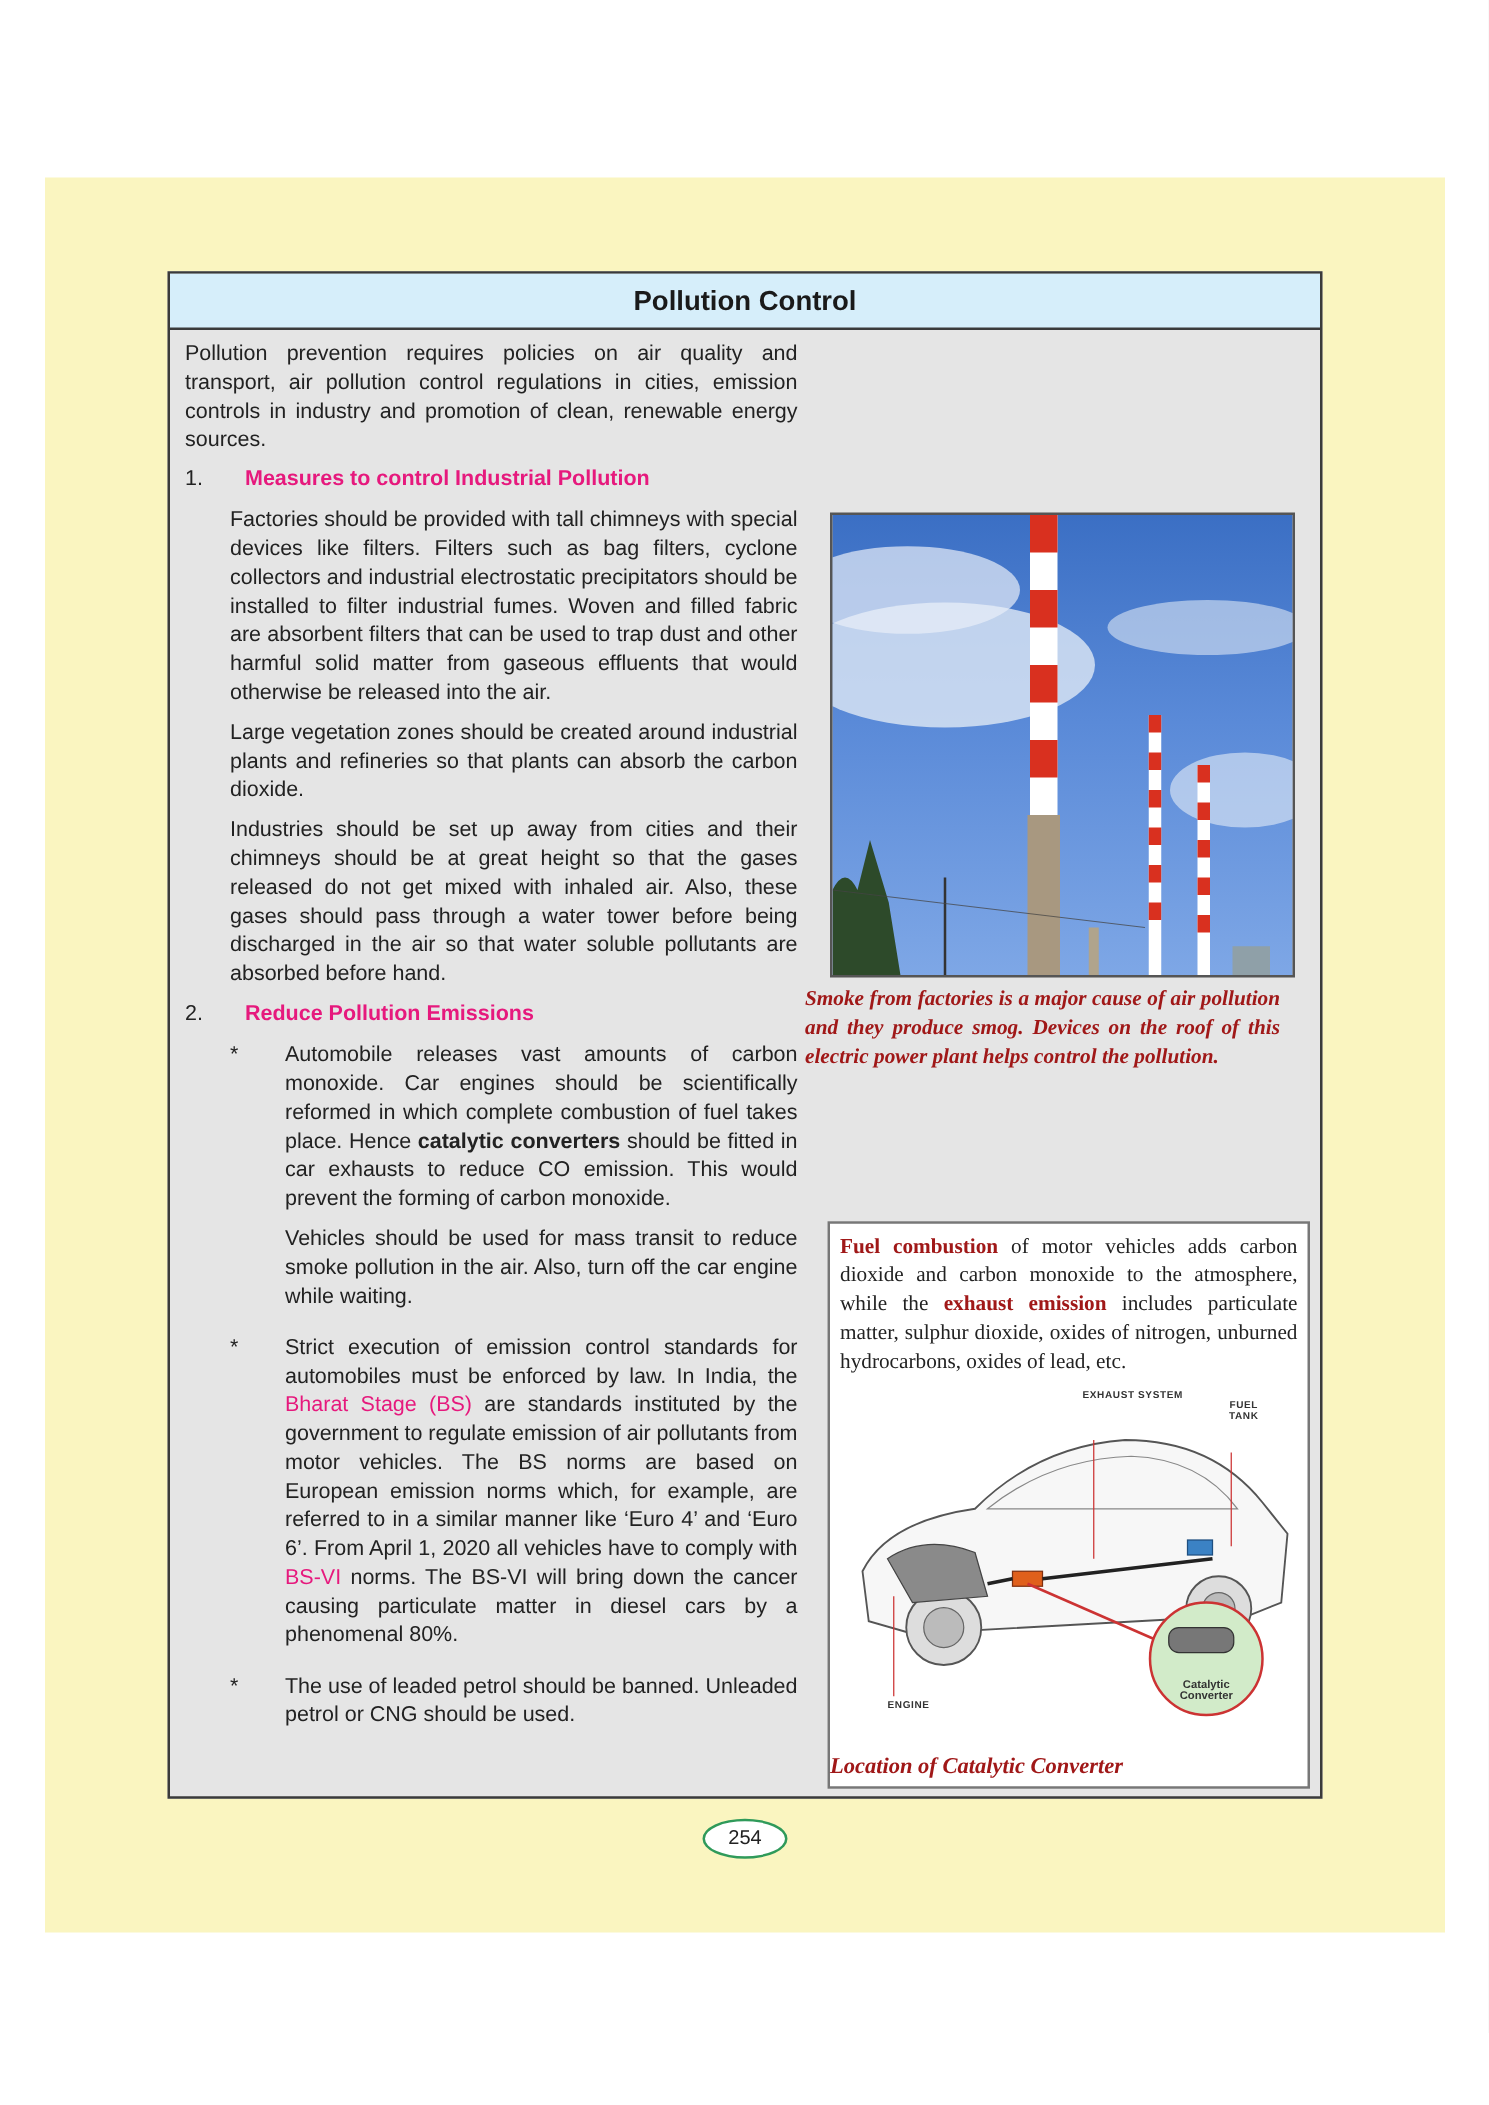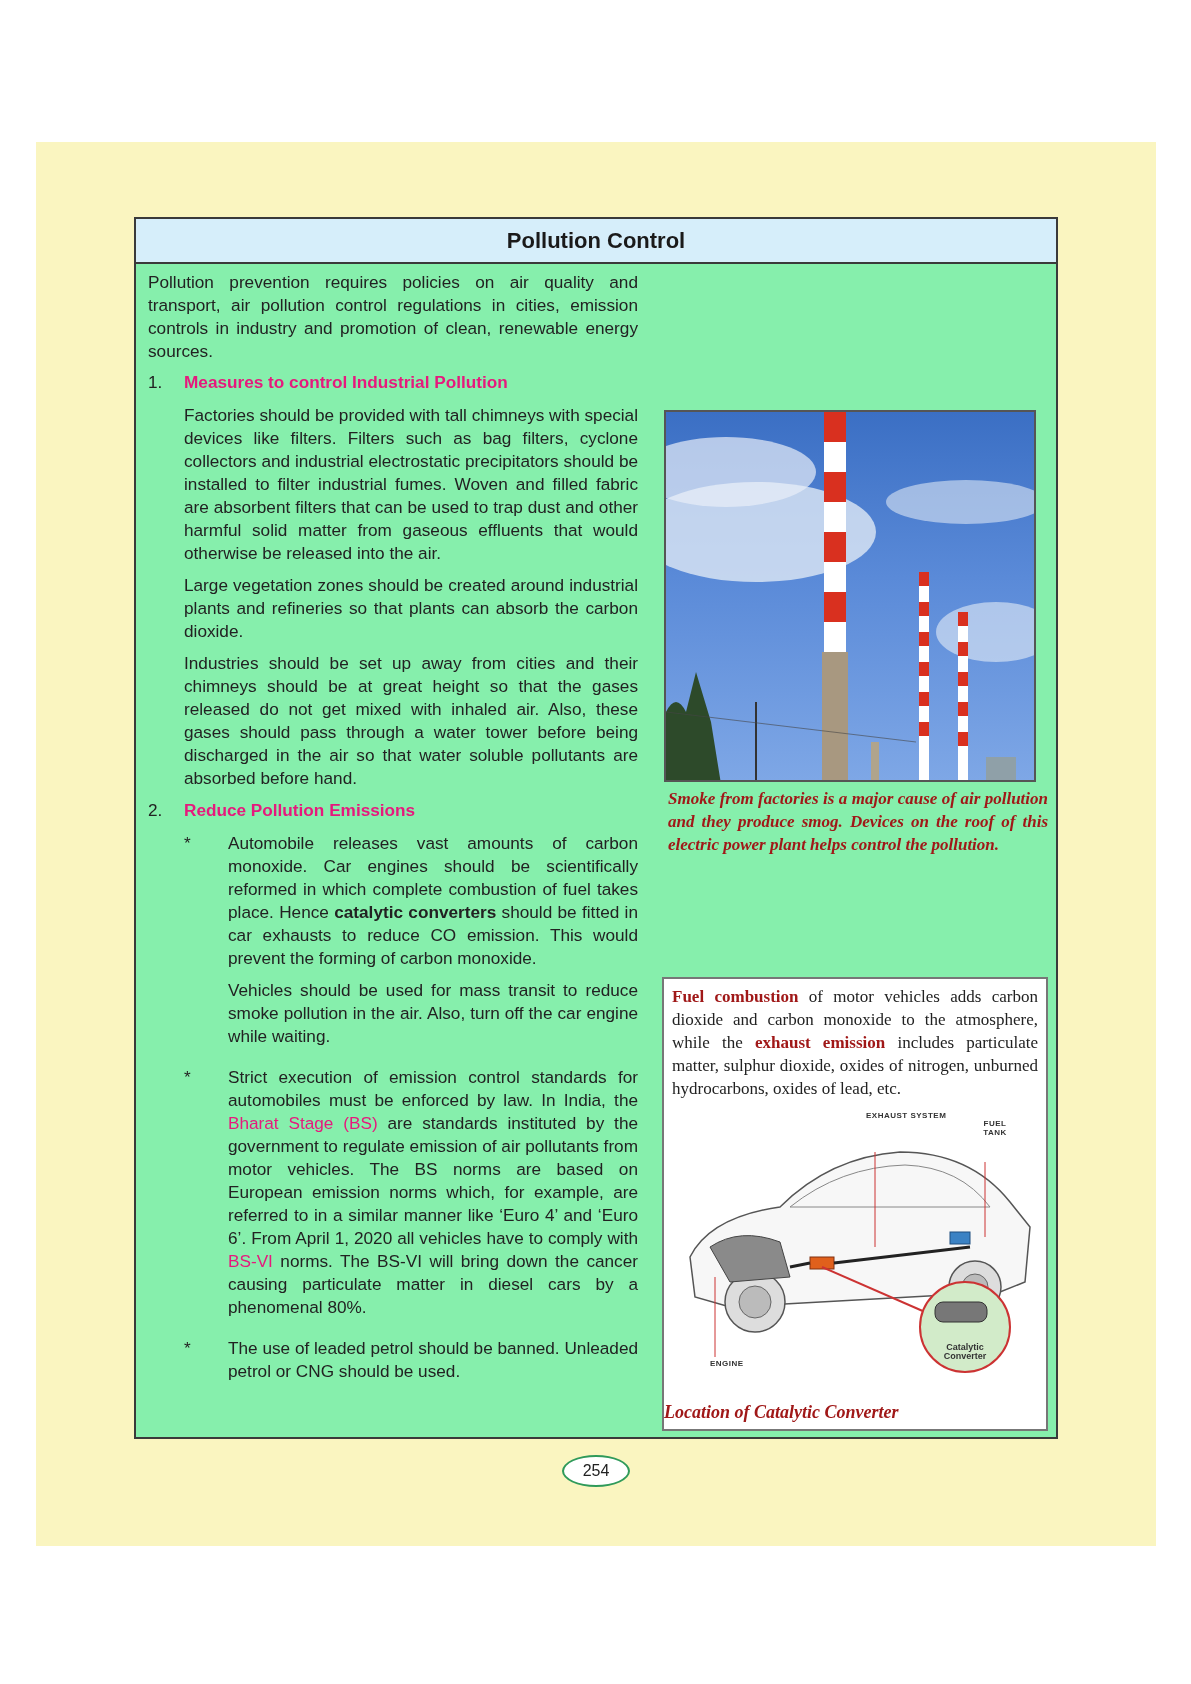--- a/index.html
+++ b/index.html
@@ -1,34 +1,34 @@
 <!DOCTYPE html>
 <html><head>
 <meta charset="utf-8">
 <style>
   html, body { margin:0; padding:0; }
   body { width:1191px; height:1684px; background:#ffffff; position:relative; font-family:"Liberation Sans", sans-serif; }
   .page-bg { position:absolute; left:36px; top:142px; width:1120px; height:1404px; background:#faf5c0; }
-  .frame { position:absolute; left:134px; top:217px; width:924px; height:1222px; background:#86efac; border:2px solid #3a3a3a; box-sizing:border-box; }
+  .frame { position:absolute; left:134px; top:217px; width:924px; height:1222px; background:#e5e5e5; border:2px solid #3a3a3a; box-sizing:border-box; }
   .title-bar { height:43px; background:#d6eefa; border-bottom:2px solid #3a3a3a; display:flex; align-items:center; justify-content:center; font-weight:bold; font-size:22px; color:#1a1a1a; }
   .left { position:absolute; left:12px; top:52px; width:490px; font-size:17.2px; line-height:23px; color:#222; }
   .left p { margin:0; text-align:justify; }
   .intro { margin-bottom:8px !important; }
   .sec-head { display:flex; margin:4px 0 10px 0; }
   .sec-head .num { width:36px; }
-  .sec-head .txt { color:#e6197d; font-weight:bold; }
+  .sec-head .txt { color:#e6197d; font-weight:bold;margin-left:12px; }
   .indent { padding-left:36px; }
   .indent p { margin-bottom:9px; }
   .bullet { display:flex; margin-bottom:9px; }
   .bullet .star { width:44px; padding-left:36px; box-sizing:content-box; }
   .bullet .body { flex:1; }
   .bullet .body p { margin-bottom:9px; }
   .pink { color:#e6197d; font-weight:normal; }
   .photo { position:absolute; left:528px; top:191px; width:372px; height:372px; border:2px solid #555; box-sizing:border-box; overflow:hidden; background:linear-gradient(180deg,#3b6fc4 0%, #5a8ad8 45%, #7ea7e6 100%); }
-  .caption1 { position:absolute; left:532px; top:568px; width:380px; font-family:"Liberation Serif", serif; font-style:italic; font-weight:bold; color:#a01818; font-size:17px; line-height:23px; text-align:justify; }
+  .caption1 { position:absolute; left:508px; top:568px; width:380px; font-family:"Liberation Serif", serif; font-style:italic; font-weight:bold; color:#a01818; font-size:17px; line-height:23px; text-align:justify; }
   .carbox { position:absolute; left:526px; top:758px; width:386px; height:454px; border:2px solid #777; box-sizing:border-box; background:#fff; }
   .carbox .desc { padding:6px 8px; font-family:"Liberation Serif", serif; font-size:17px; line-height:23px; color:#222; text-align:justify; }
   .dred { color:#a01818; font-weight:bold; }
   .car-diagram { position:absolute; left:6px; top:128px; width:370px; height:270px; }
   .car-caption { position:absolute; left:0; right:0; bottom:6px; text-align:left; font-family:"Liberation Serif", serif; font-style:italic; font-weight:bold; color:#a01818; font-size:18px; }
   .pageno { position:absolute; left:562px; top:1455px; width:68px; height:32px; border:2px solid #2f9a5a; border-radius:50%; background:#fff; display:flex; align-items:center; justify-content:center; font-size:16px; color:#222; box-sizing:border-box; }
   .lbl { position:absolute; font-size:8px; font-weight:bold; color:#333; text-align:center; line-height:9px; letter-spacing:0.5px; }
 </style>
 </head>
 <body>

